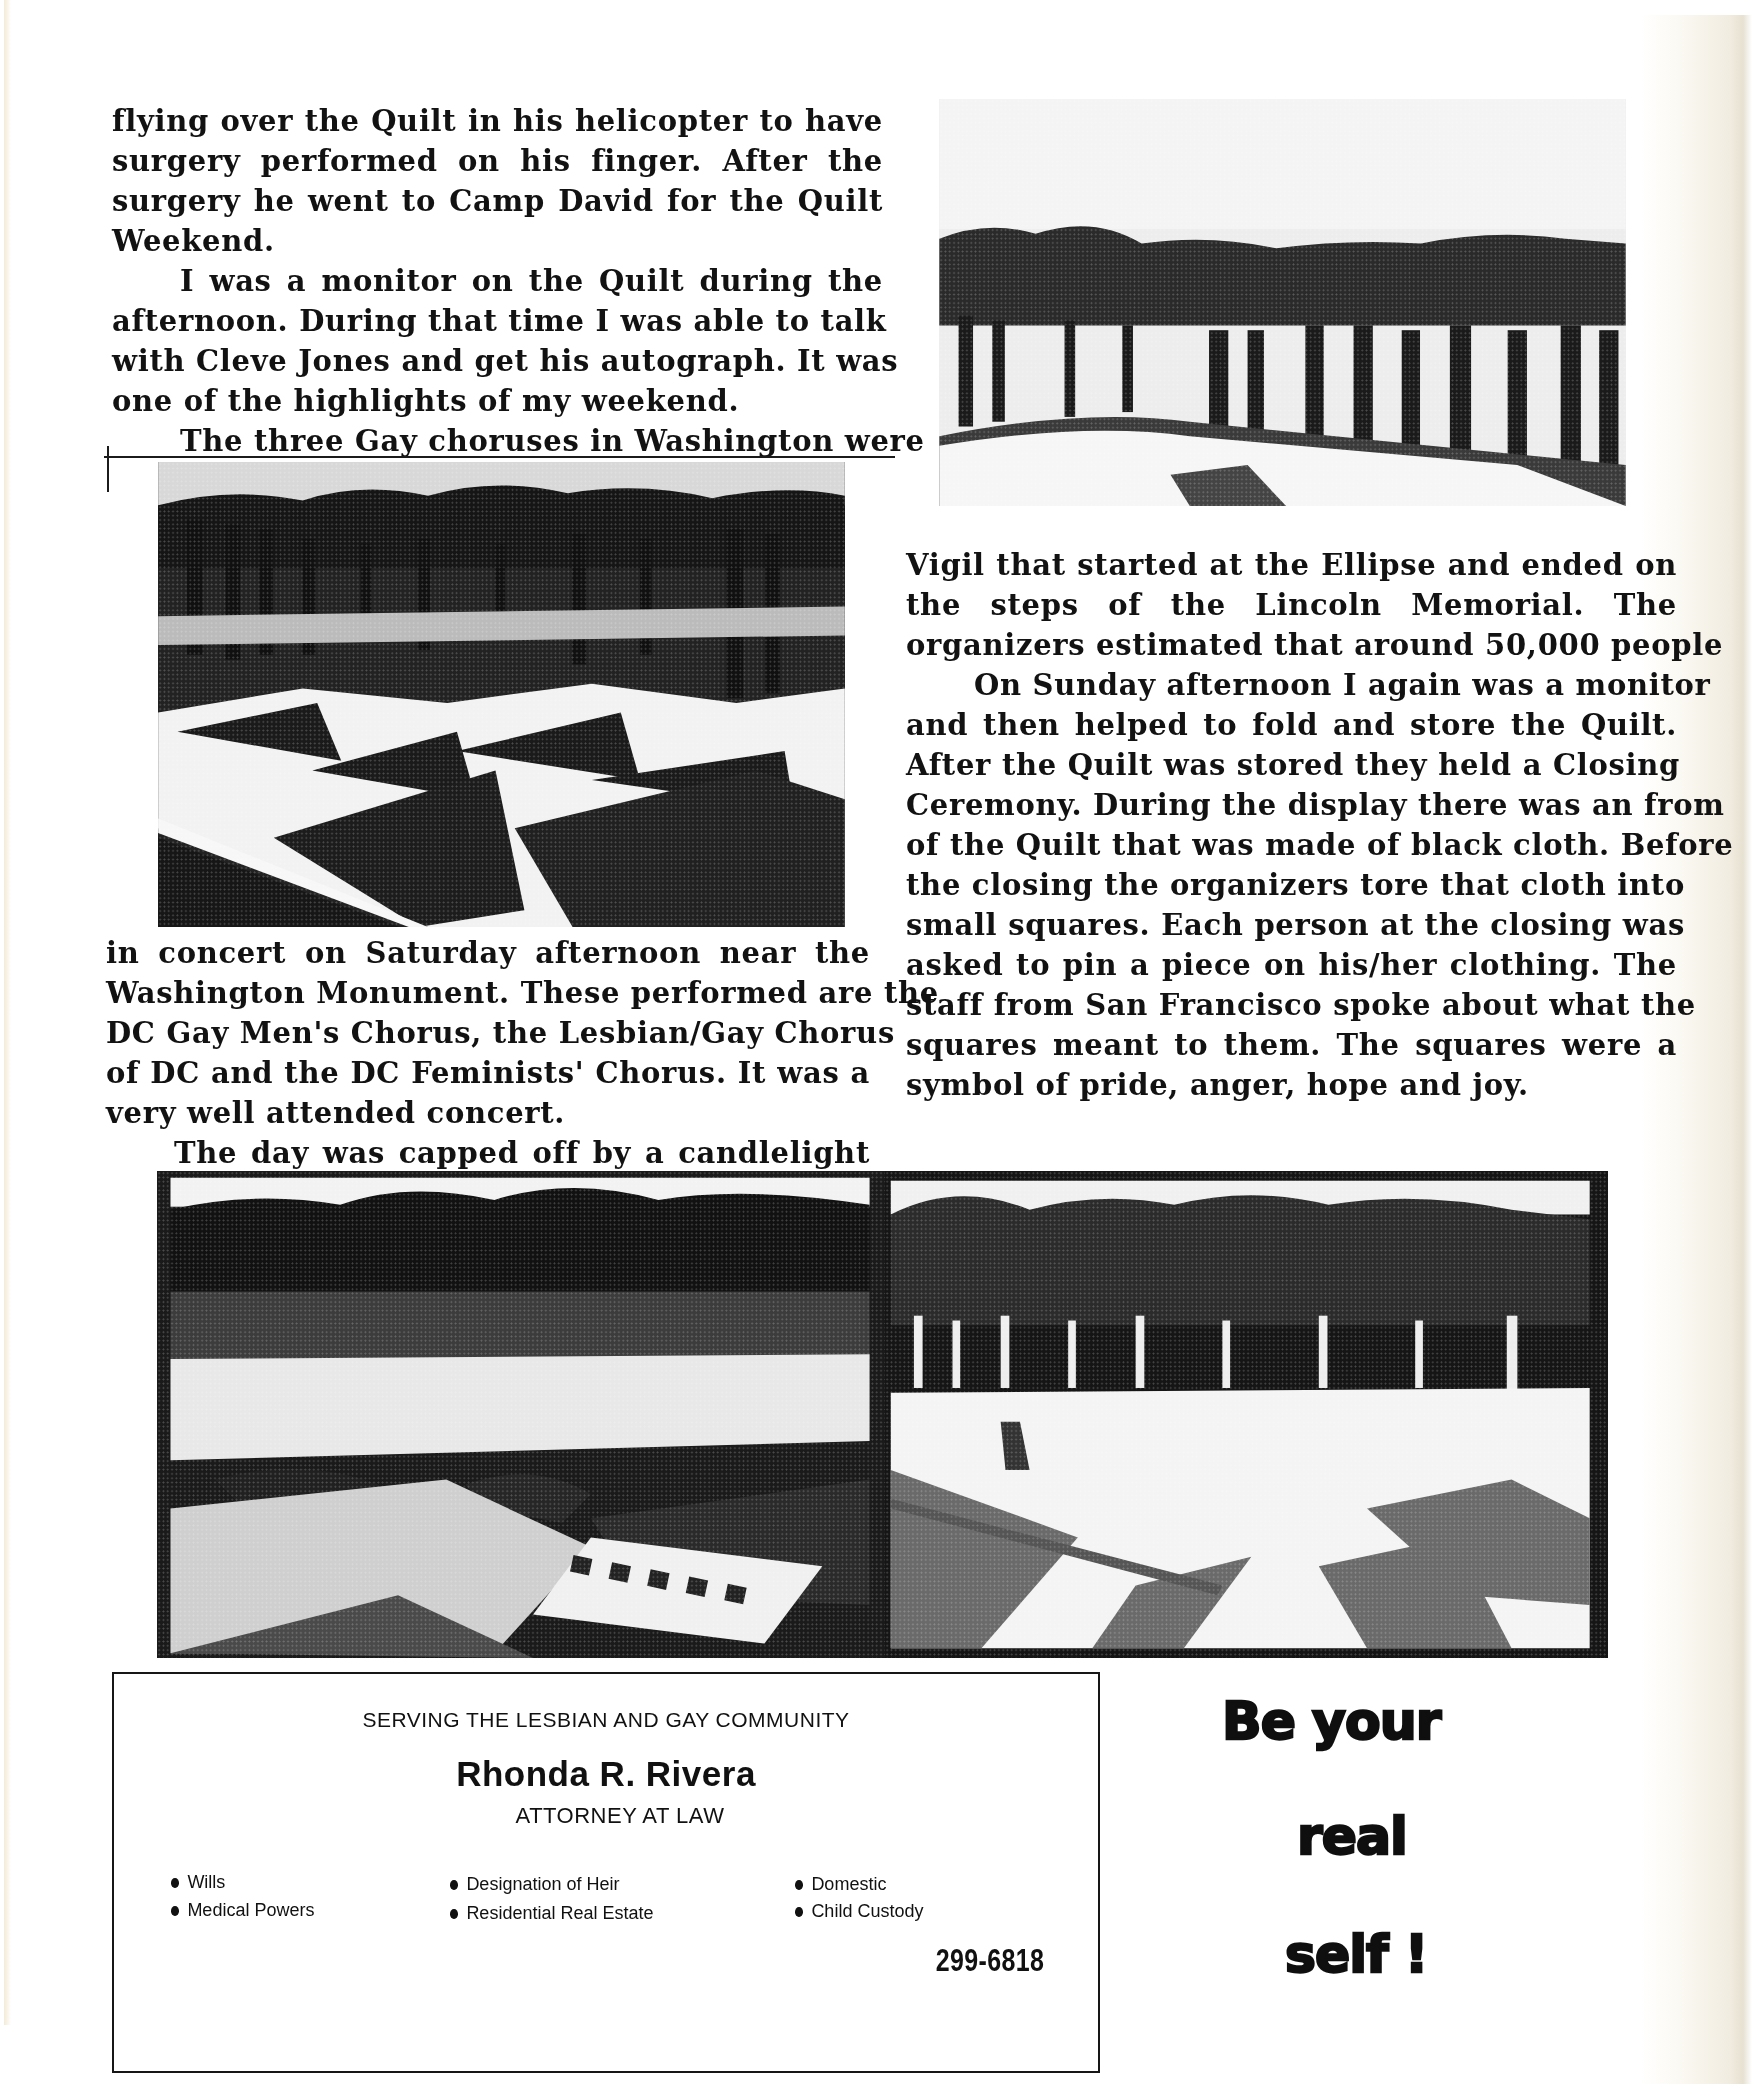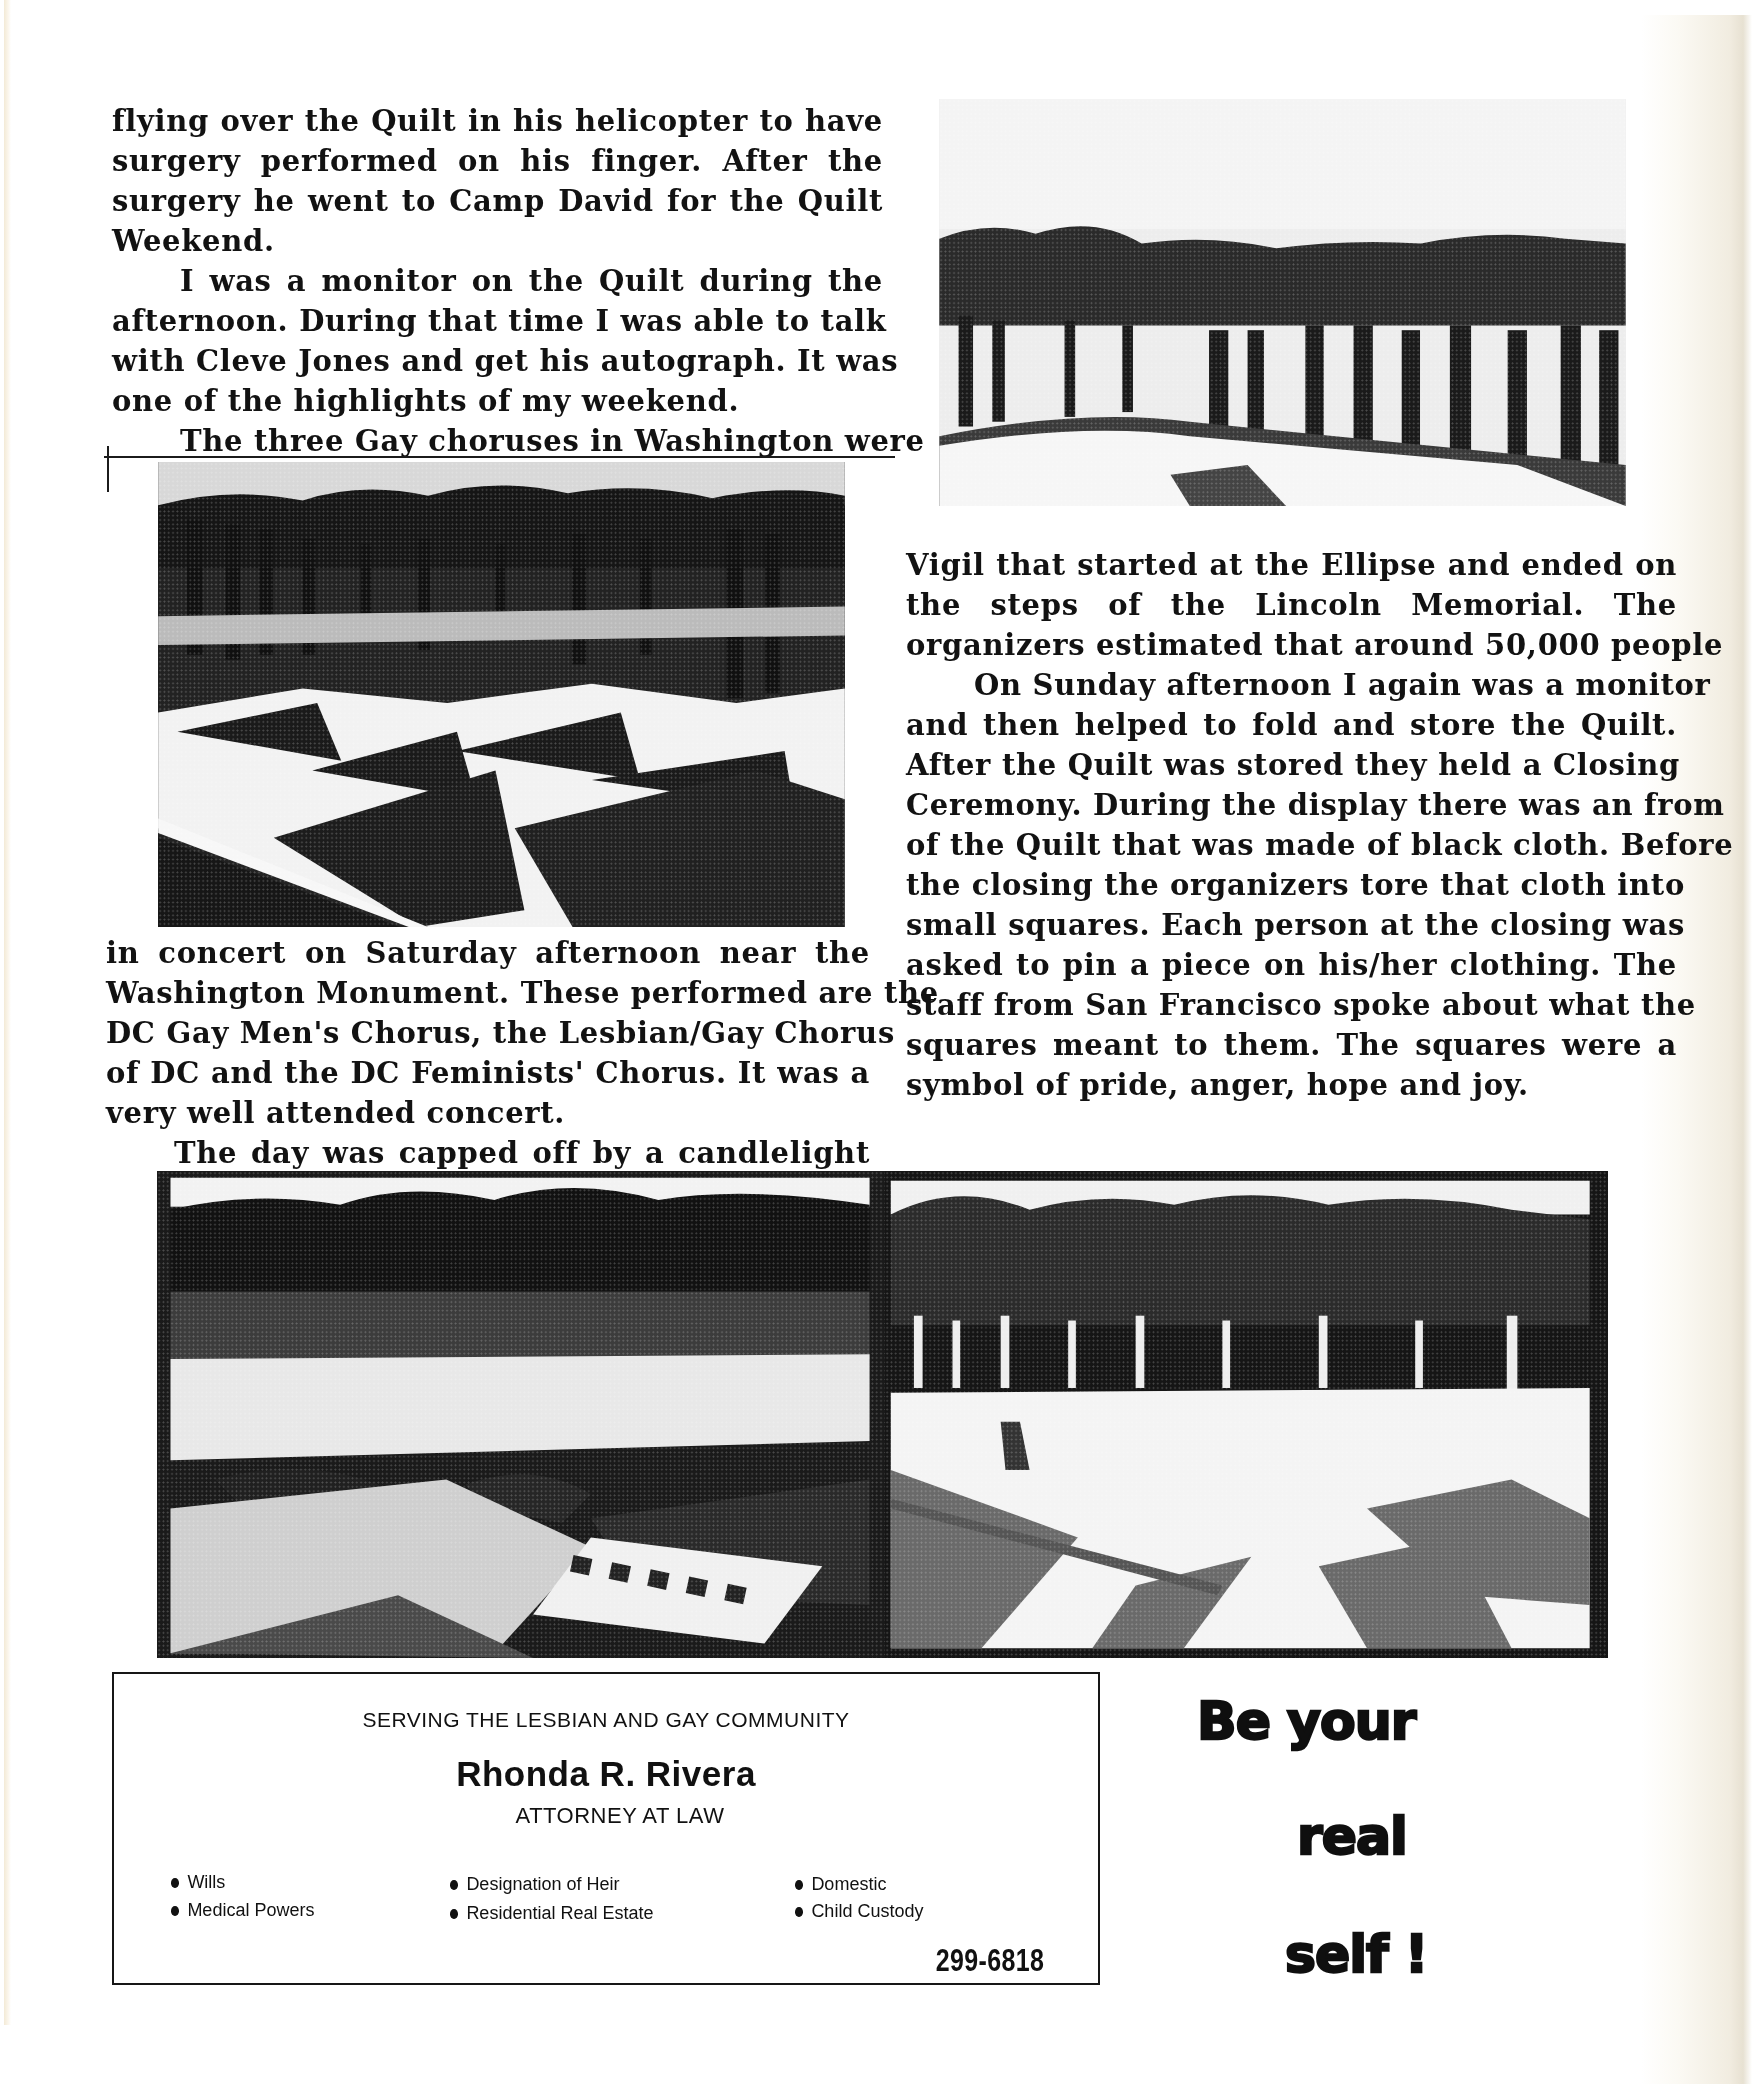--- a/index.html
+++ b/index.html
@@ -31,38 +31,38 @@
     .halftone::after { content: ""; position: absolute; inset: 0;
       background-image: radial-gradient(rgba(255,255,255,0.22) 0.8px, transparent 1px);
       background-size: 4.3px 4.3px; pointer-events: none; }
 
     #photo-1 { left: 158px; top: 462px; width: 687px; height: 465px; background: #1e1e1e; }
     #photo-2 { left: 939px; top: 99px; width: 687px; height: 407px; background: #eeeeee; }
     #photo-3 { left: 157px; top: 1171px; width: 728px; height: 487px; background: #1a1a1a; }
     #photo-4 { left: 885px; top: 1171px; width: 723px; height: 487px; background: #151515; }
 
     
-    #ad-box { position: absolute; left: 112px; top: 1672px; width: 988px; height: 313px;
+    #ad-box { position: absolute; left: 112px; top: 1672px; width: 988px; height: 401px;
       border: 2.9px solid #161616; font-family: "Liberation Sans", sans-serif; color: #111; background: #fff; }
     #ad-tagline { position: absolute; top: 34px; left: 0; right: 0; text-align: center;
       font-size: 21px; letter-spacing: 0.5px; }
     #ad-name { position: absolute; top: 80px; left: 0; right: 0; text-align: center;
       font-size: 35px; font-weight: 700; letter-spacing: 0.5px; }
     #ad-title { position: absolute; top: 129px; left: 0; right: 0; text-align: center; font-size: 22px; letter-spacing: 0.5px; margin-left: 28px; }
     .ad-service { position: absolute; font-size: 18px; white-space: nowrap; }
     .ad-service .bullet { display: inline-block; width: 7.7px; height: 9.6px; background: #111;
       border-radius: 50%; margin-right: 8.7px; vertical-align: middle; }
     #ad-phone { position: absolute; right: 54px; top: 268px; font-size: 32px; font-weight: 700;
       font-family: "Liberation Sans Narrow", "Liberation Sans", sans-serif; transform: scaleX(0.78);
       transform-origin: right center; letter-spacing: 0.5px; }
 
     
     .slogan-line { position: absolute; font-family: "DejaVu Sans", sans-serif; font-weight: 900;
       font-size: 52px; letter-spacing: -1px; color: #0f0f0f; -webkit-text-stroke: 2.4px #0f0f0f; }
-    #slogan-1 { left: 1197px; top: 1691px; }
+    #slogan-1 { left: 1222px; top: 1691px; }
     #slogan-2 { left: 1297px; top: 1806px; }
     #slogan-3 { left: 1285px; top: 1924px; }
   </style>
 </head>
 <body>
 
 <div class="binding-edge"></div>
 <div class="page-curl"></div>
 
 <div id="left-top" class="text-block">

